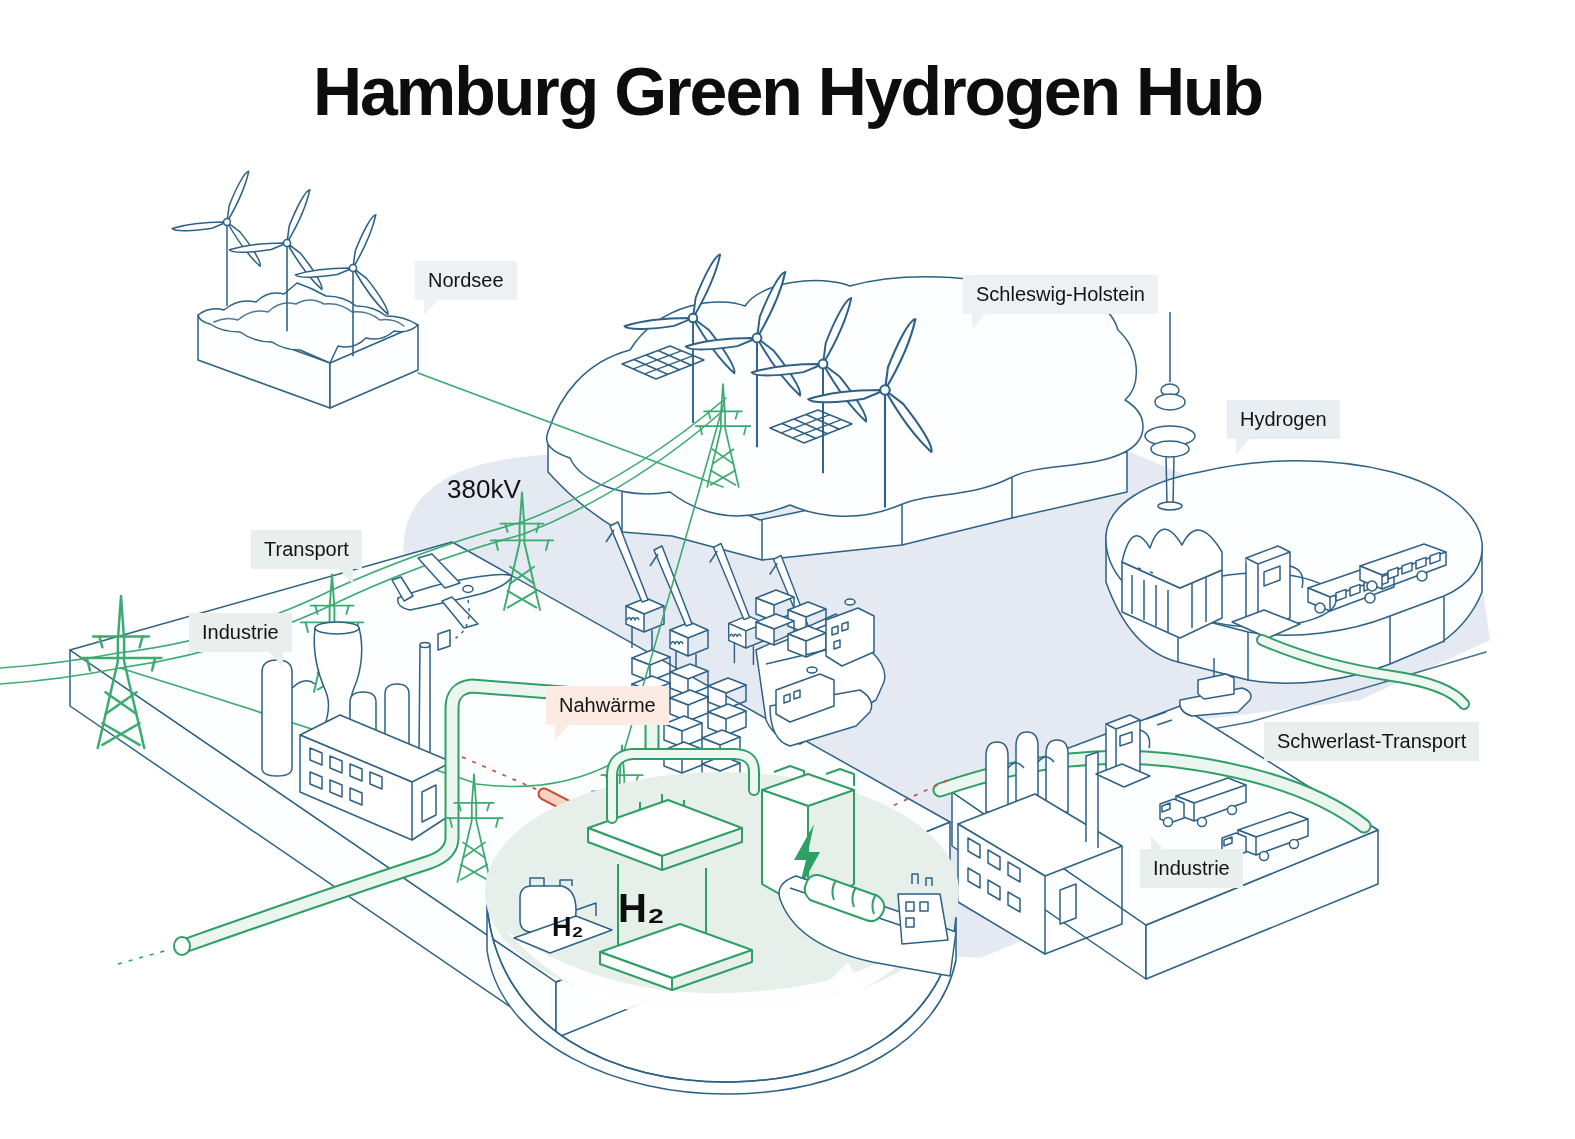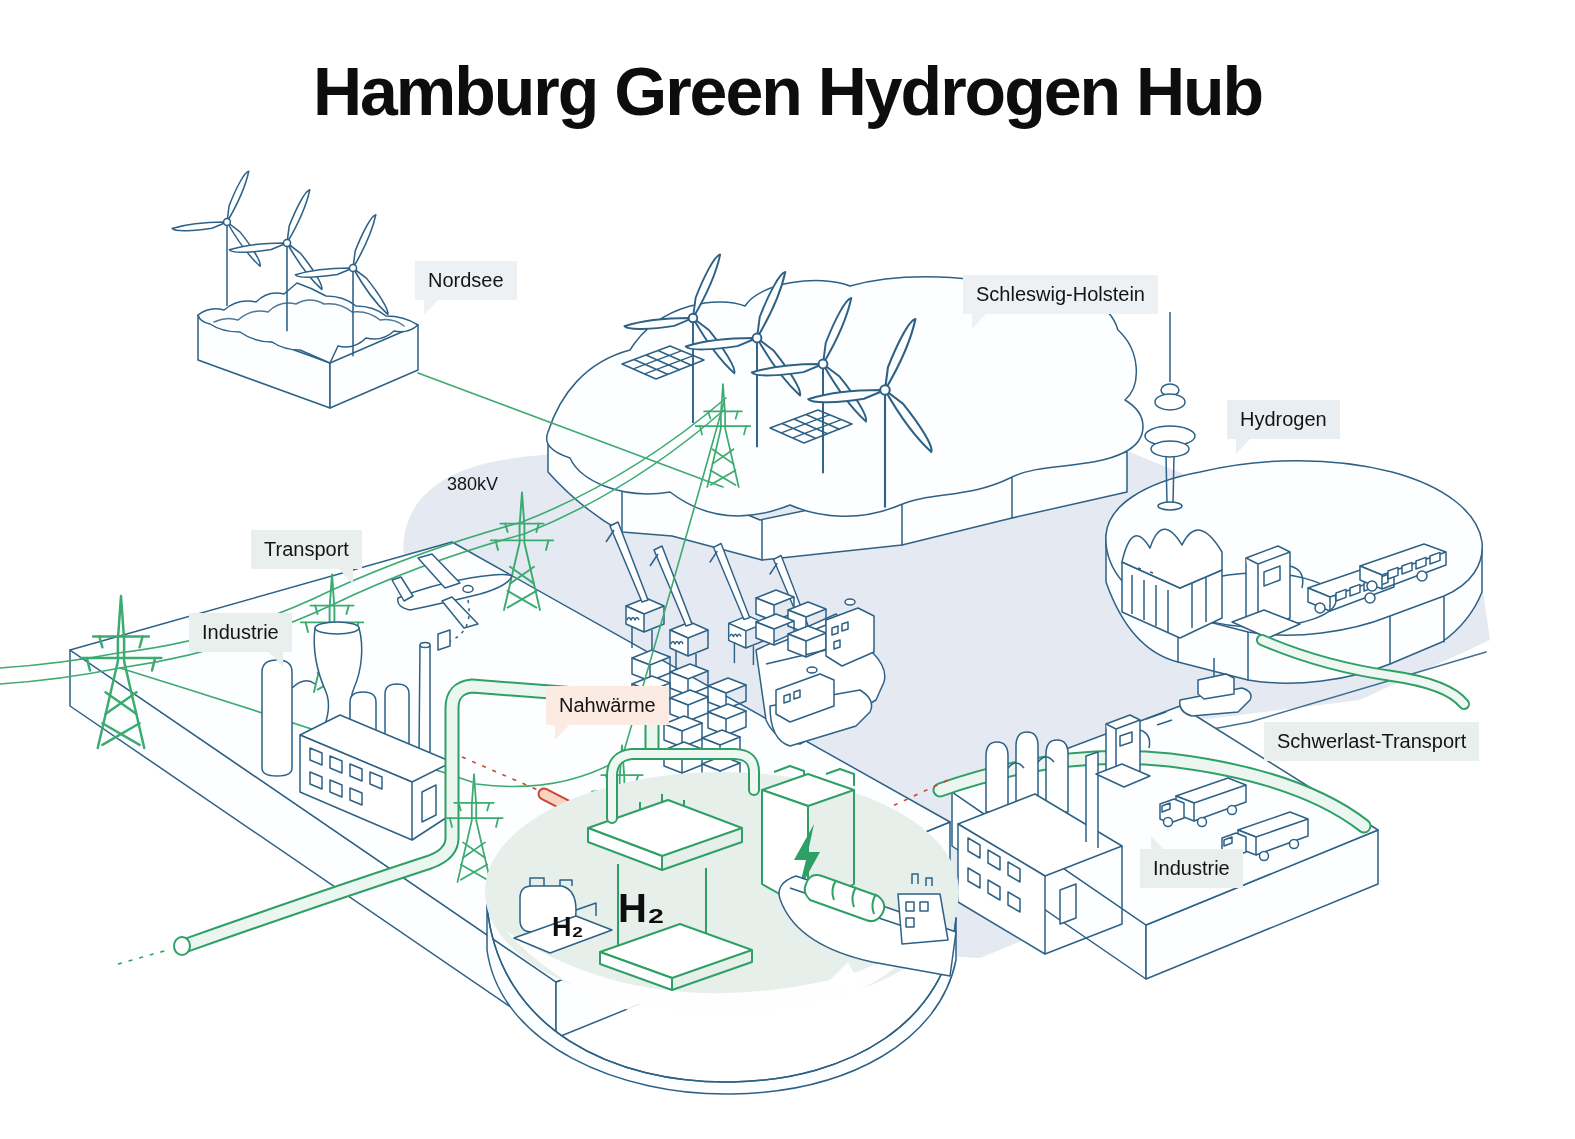--- a/index.html
+++ b/index.html
@@ -10,21 +10,21 @@
          font-size:68px;font-weight:bold;letter-spacing:-2px;color:#0d0d0d;white-space:nowrap;}
   .bubble{position:absolute;padding:7px 13px;font-size:20px;line-height:1.25;
           color:#141414;white-space:nowrap;background:var(--bg,#edf1f3);}
   .bubble::after{content:"";position:absolute;width:0;height:0;}
   .c-gray{--bg:#edf1f3;} .c-green{--bg:#e9efec;} .c-blue{--bg:#e9eef2;}
   .c-pink{--bg:#fcebe2;} .c-white{--bg:#eef4f0;}
   .p-bl::after{left:9px;bottom:-15px;border-top:16px solid var(--bg);border-right:15px solid transparent;}
   .p-br::after{right:9px;bottom:-15px;border-top:16px solid var(--bg);border-left:15px solid transparent;}
   .p-tl::after{left:11px;top:-13px;border-bottom:14px solid var(--bg);border-right:13px solid transparent;}
   .p-l::after{left:-16px;top:36px;border-right:17px solid var(--bg);border-bottom:15px solid transparent;}
-  .plain{position:absolute;font-size:18px;color:#141414;white-space:nowrap;}
+  .plain{position:absolute;font-size:26px;color:#141414;white-space:nowrap;}
   .hub-callout{font-size:30px;font-weight:bold;line-height:1.2;padding:13px 18px;}
   
   .b{stroke:#2d6186;stroke-width:1.5;fill:none;stroke-linejoin:round;stroke-linecap:round;}
   .bf{stroke:#2d6186;stroke-width:1.5;fill:#ffffff;stroke-linejoin:round;}
   .bw{stroke:#2d6186;stroke-width:1.5;fill:#fdfeff;stroke-linejoin:round;}
   .g{stroke:#3cab70;stroke-width:1.6;fill:none;stroke-linejoin:round;stroke-linecap:round;}
   .gf{stroke:#2ea065;stroke-width:2;fill:#ffffff;stroke-linejoin:round;}
   .gd{stroke:#2ea065;stroke-width:1.6;fill:none;stroke-dasharray:4 7;}
   .rd{stroke:#c8472e;stroke-width:1.6;fill:none;stroke-dasharray:4 7;}
   .tubeO{stroke:#2ea065;stroke-width:15;fill:none;stroke-linecap:round;stroke-linejoin:round;}

